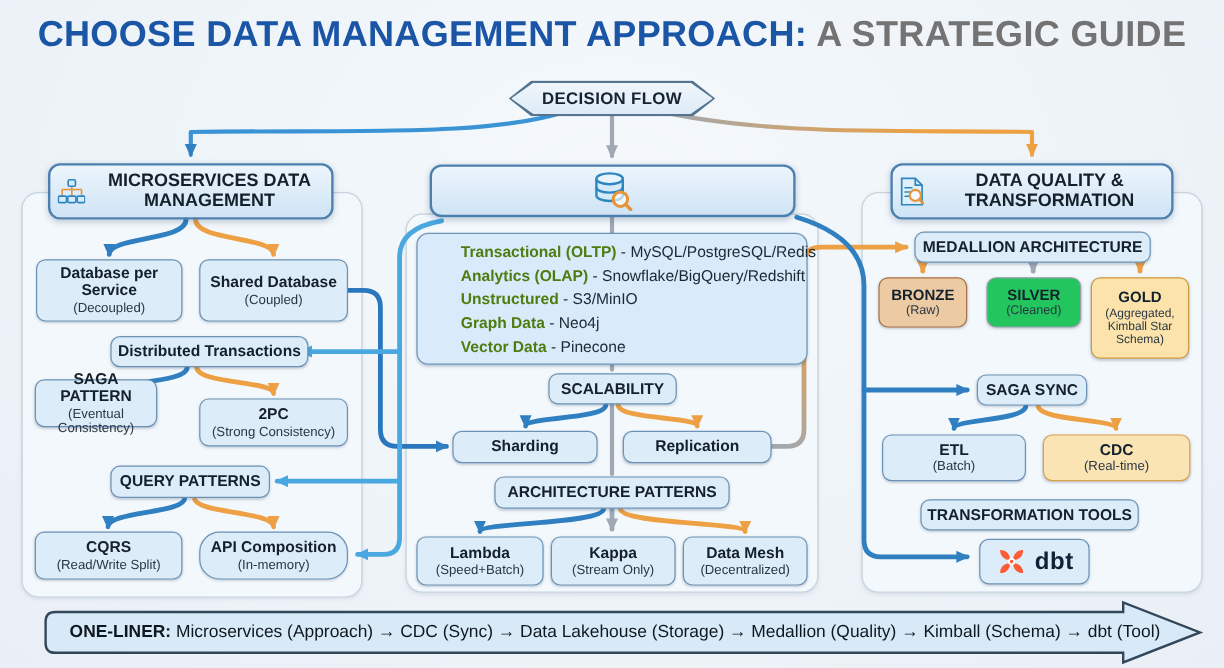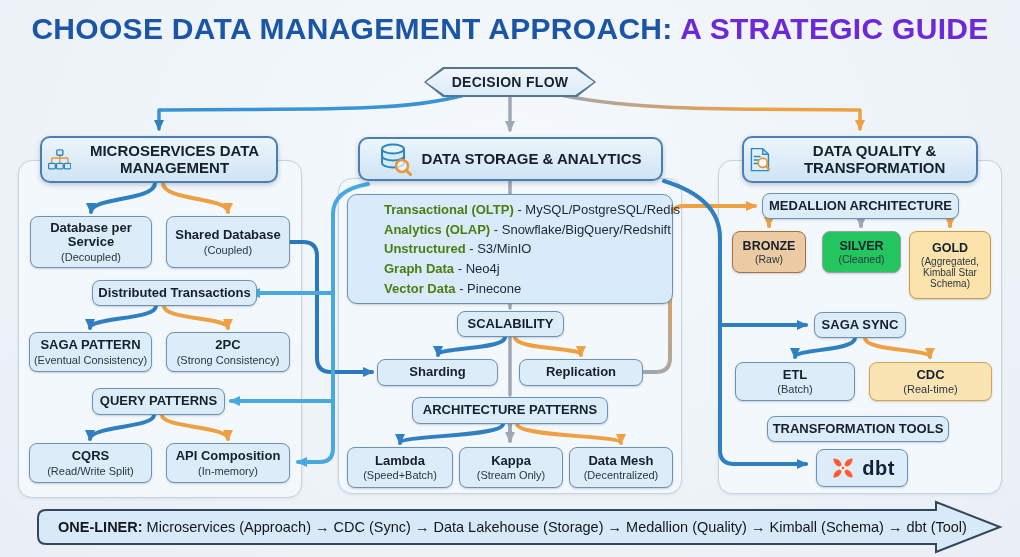--- a/index.html
+++ b/index.html
@@ -1,21 +1,21 @@
 <!DOCTYPE html>
 <html><head>
 <meta charset="utf-8">
 <style>
   html,body{margin:0;padding:0;}
   body{width:1020px;height:557px;position:relative;overflow:hidden;
        background:radial-gradient(ellipse at 50% 30%, #f5f9fc 0%, #e9eff5 100%);
        font-family:"Liberation Sans", sans-serif;}
   h1{position:absolute;left:0;top:12px;width:1020px;margin:0;text-align:center;
      font-size:30px;font-weight:bold;letter-spacing:.3px;}
-  h1 .t1{color:#1b55a5;} h1 .t2{color:#6d28d9;}
+  h1 .t1{color:#1b55a5;} h1 .t2{color:#737373;}
   .panel{position:absolute;background:#f3f8fc;border:1.5px solid #c7d3dd;border-radius:14px;
          box-shadow:0 1px 3px rgba(40,70,100,.10);z-index:1;}
   #wires{position:absolute;left:0;top:0;z-index:2;pointer-events:none;}
   .hd{position:absolute;z-index:4;display:flex;align-items:center;justify-content:center;gap:8px;
       background:linear-gradient(180deg,#ecf5fc,#cfe4f5);border:2px solid #4b7fb0;border-radius:10px;
       box-shadow:0 2px 5px rgba(30,60,95,.25);padding:2px 6px;box-sizing:border-box;}
   .hd .ht{font-weight:bold;font-size:15px;line-height:1.12;color:#15202b;text-align:center;}
   .n{position:absolute;z-index:3;display:flex;flex-direction:column;align-items:center;justify-content:center;
      background:#dcecf9;border:1.5px solid #6c93b5;border-radius:8px;box-sizing:border-box;
      box-shadow:0 1px 2px rgba(30,60,95,.22);padding:2px 3px;text-align:center;}
@@ -146,21 +146,20 @@
 </div>
 
 <div class="hd" style="left:358px;top:137px;width:305px;height:44px;">
   <svg width="34" height="34" viewBox="0 0 34 34">
     <path d="M3,7 V21 C3,23.5 8,25.5 14,25.5 C20,25.5 25,23.5 25,21 V7" fill="#d6ebfa" stroke="#2e86c1" stroke-width="2"></path>
     <path d="M3,14 C3,16.5 8,18.5 14,18.5 C20,18.5 25,16.5 25,14" fill="none" stroke="#2e86c1" stroke-width="2"></path>
     <ellipse cx="14" cy="7" rx="11" ry="4.5" fill="#e8f4fc" stroke="#2e86c1" stroke-width="2"></ellipse>
     <circle cx="23" cy="24" r="6" fill="rgba(255,255,255,.65)" stroke="#e8953a" stroke-width="2.5"></circle>
     <path d="M27.5,28.5 L31.5,32.5" stroke="#e8953a" stroke-width="3" stroke-linecap="round"></path>
   </svg>
-  <div class="ht">DATA STORAGE &amp; ANALYTICS</div>
 </div>
 
 <div class="hd" style="left:742px;top:136px;width:236px;height:47px;">
   <svg width="30" height="36" viewBox="0 0 30 36">
     <path d="M2,2 H18 L26,10 V33 H2 Z" fill="#dff0fb" stroke="#2e86c1" stroke-width="2"></path>
     <path d="M18,2 V10 H26" fill="none" stroke="#2e86c1" stroke-width="2"></path>
     <path d="M6,13 H14 M6,18 H12 M6,23 H11" stroke="#2e86c1" stroke-width="2" stroke-linecap="round"></path>
     <circle cx="18" cy="22" r="6.5" fill="rgba(255,255,255,.65)" stroke="#e8953a" stroke-width="2.5"></circle>
     <path d="M22.8,26.8 L27,31" stroke="#e8953a" stroke-width="3" stroke-linecap="round"></path>
   </svg>
@@ -171,36 +170,36 @@
   <div class="nt">Database per Service</div>
   <div class="ns">(Decoupled)</div>
 </div>
 <div class="n" style="left:166px;top:216px;width:124px;height:52px;">
   <div class="nt">Shared Database</div>
   <div class="ns">(Coupled)</div>
 </div>
 <div class="n small" style="left:92px;top:280px;width:165px;height:26px;align-items:center;">
   <div class="nt">Distributed Transactions</div>
 </div>
-<div class="n" style="left:29px;top:332px;width:123px;height:40px;">
+<div class="n" style="left:29px;top:316px;width:102px;height:40px;">
   <div class="nt">SAGA PATTERN</div>
   <div class="ns">(Eventual Consistency)</div>
 </div>
 <div class="n" style="left:166px;top:332px;width:124px;height:40px;">
   <div class="nt">2PC</div>
   <div class="ns">(Strong Consistency)</div>
 </div>
 <div class="n small" style="left:92px;top:388px;width:133px;height:27px;">
   <div class="nt">QUERY PATTERNS</div>
 </div>
 <div class="n" style="left:29px;top:443px;width:123px;height:40px;">
   <div class="nt">CQRS</div>
   <div class="ns">(Read/Write Split)</div>
 </div>
-<div class="n" style="left:166px;top:443px;width:124px;height:40px;">
+<div class="n" style="left:166px;top:443px;width:124px;height:40px;border-radius:17px;">
   <div class="nt">API Composition</div>
   <div class="ns">(In-memory)</div>
 </div>
 
 <div class="list">
   <div class="li"><b>Transactional (OLTP)</b><span> - MySQL/PostgreSQL/Redis</span></div>
   <div class="li"><b>Analytics (OLAP)</b><span> - Snowflake/BigQuery/Redshift</span></div>
   <div class="li"><b>Unstructured</b><span> - S3/MinIO</span></div>
   <div class="li"><b>Graph Data</b><span> - Neo4j</span></div>
   <div class="li"><b>Vector Data</b><span> - Pinecone</span></div>

